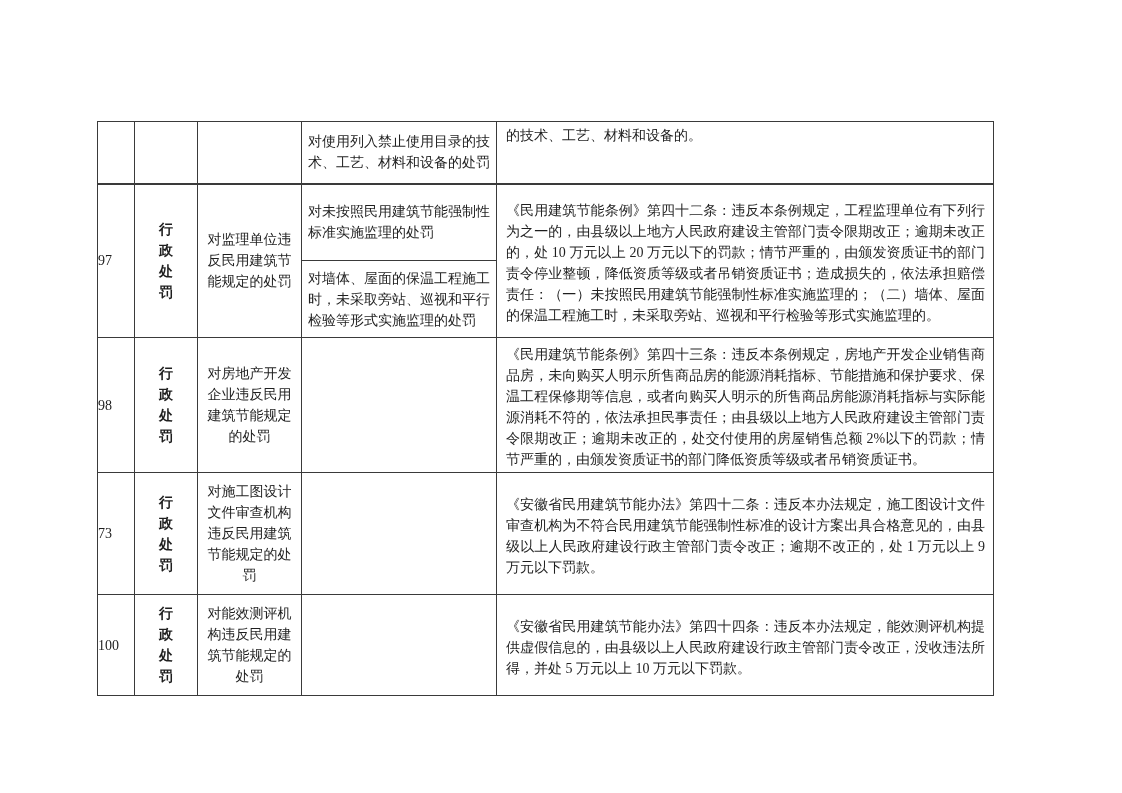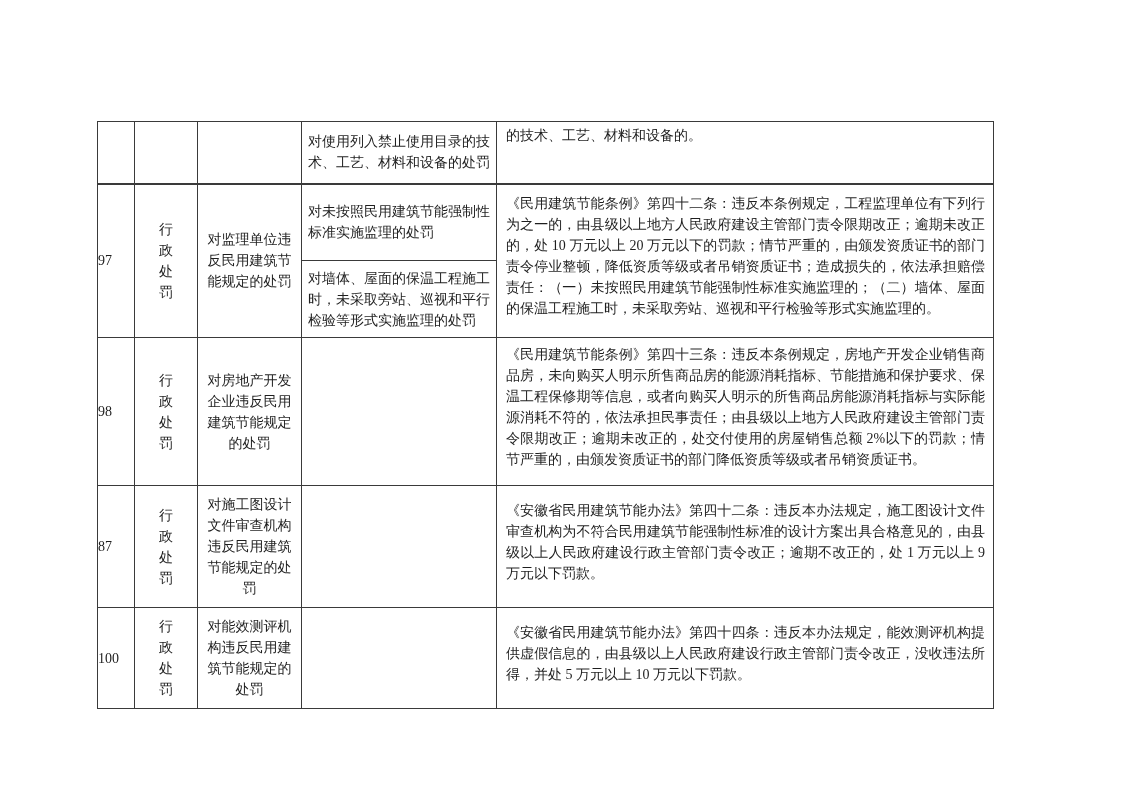--- a/index.html
+++ b/index.html
@@ -23,24 +23,24 @@
   }
   td {
     border: 1px solid #3a3a3a;
     font-size: 14px;
     color: #1e1e1e;
     line-height: 21px;
     vertical-align: middle;
     overflow: hidden;
   }
   td.num  { text-align: left; }
-  td.type { text-align: center; padding: 2px 18px; }
+  td.type { text-align: center; padding: 2px 18px; font-weight: bold; }
   td.cat  { text-align: center; padding: 8px 6px; }
   td.sub  { text-align: justify; padding: 4px 6px; }
-  td.legal{ text-align: justify; padding: 6px 8px 15px 9px; }
+  td.legal{ text-align: justify; padding: 6px 8px 2px 9px; }
   tr.r0 td { border-bottom-width: 2px; }
   tr.r0 td.legal { vertical-align: top; padding-top: 3px; }
   tr.r0 td.sub   { vertical-align: middle; }
   tr.r0   { height: 62px; }
   tr.r97a { height: 77px; }
   tr.r97b { height: 77px; }
   tr.r98  { height: 125px; }
   tr.r99  { height: 101px; }
   tr.r100 { height: 91px; }
 </style>
@@ -79,21 +79,21 @@
 
       <tr class="r98">
         <td class="num">98</td>
         <td class="type">行政处罚</td>
         <td class="cat">对房地产开发企业违反民用建筑节能规定的处罚</td>
         <td class="sub"></td>
         <td class="legal">《民用建筑节能条例》第四十三条：违反本条例规定，房地产开发企业销售商品房，未向购买人明示所售商品房的能源消耗指标、节能措施和保护要求、保温工程保修期等信息，或者向购买人明示的所售商品房能源消耗指标与实际能源消耗不符的，依法承担民事责任；由县级以上地方人民政府建设主管部门责令限期改正；逾期未改正的，处交付使用的房屋销售总额 2%以下的罚款；情节严重的，由颁发资质证书的部门降低资质等级或者吊销资质证书。</td>
       </tr>
 
       <tr class="r99">
-        <td class="num">87</td>
+        <td class="num">73</td>
         <td class="type">行政处罚</td>
         <td class="cat">对施工图设计文件审查机构违反民用建筑节能规定的处罚</td>
         <td class="sub"></td>
         <td class="legal">《安徽省民用建筑节能办法》第四十二条：违反本办法规定，施工图设计文件审查机构为不符合民用建筑节能强制性标准的设计方案出具合格意见的，由县级以上人民政府建设行政主管部门责令改正；逾期不改正的，处 1 万元以上 9 万元以下罚款。</td>
       </tr>
 
       <tr class="r100">
         <td class="num">100</td>
         <td class="type">行政处罚</td>
         <td class="cat">对能效测评机构违反民用建筑节能规定的处罚</td>

